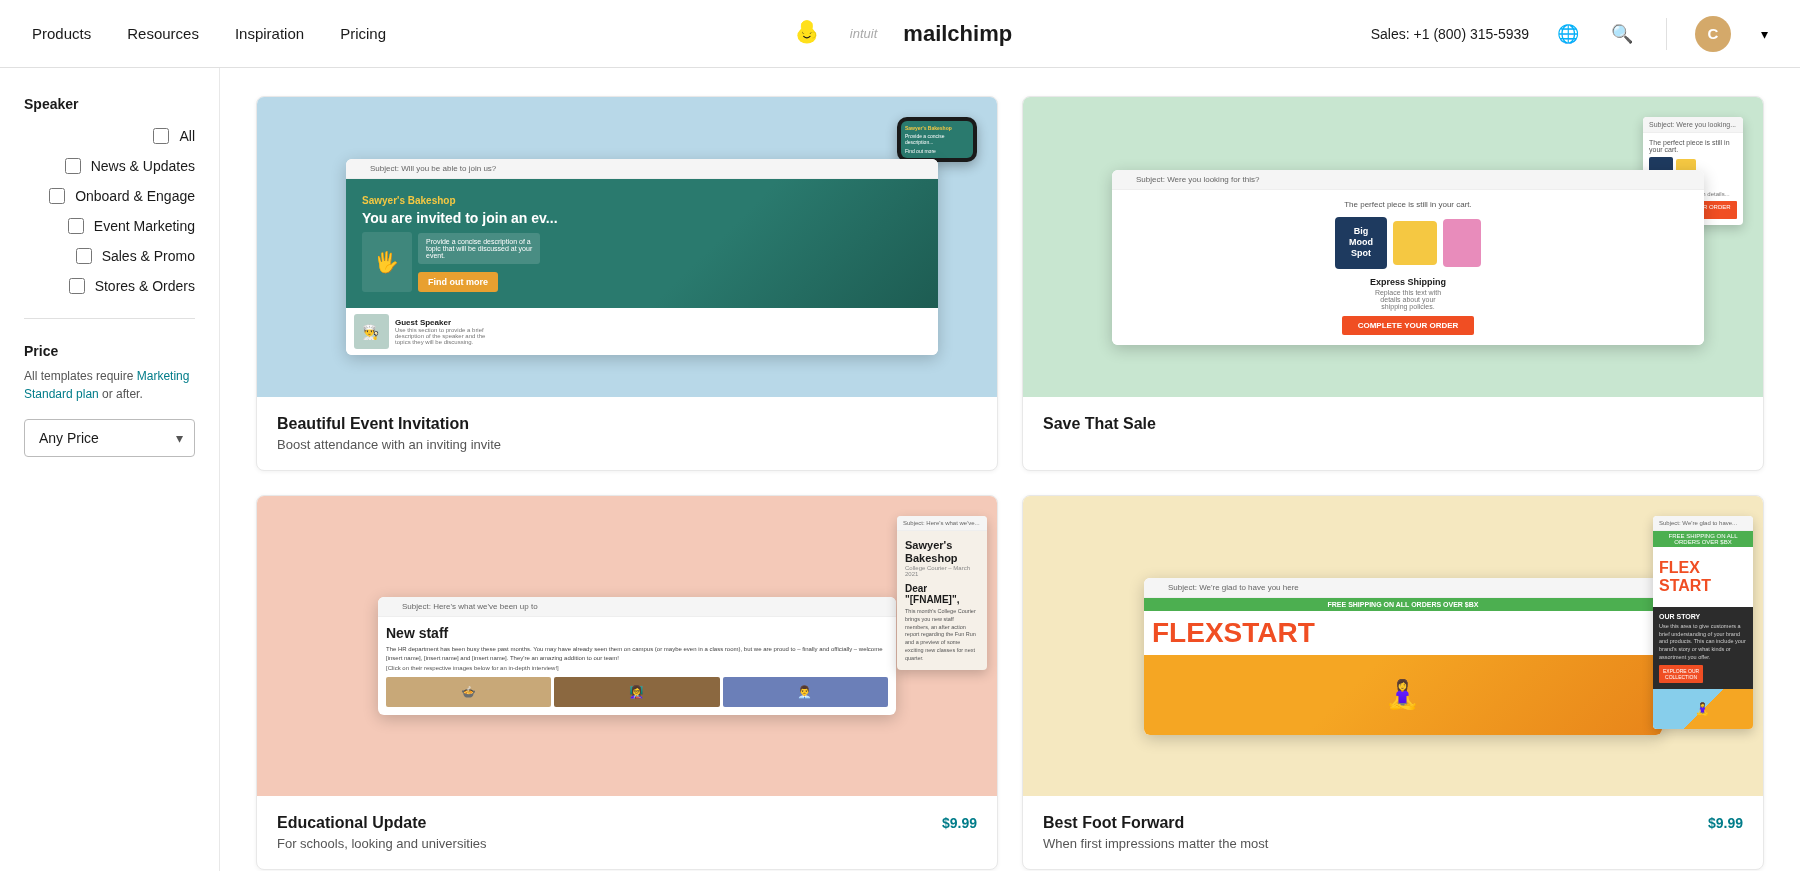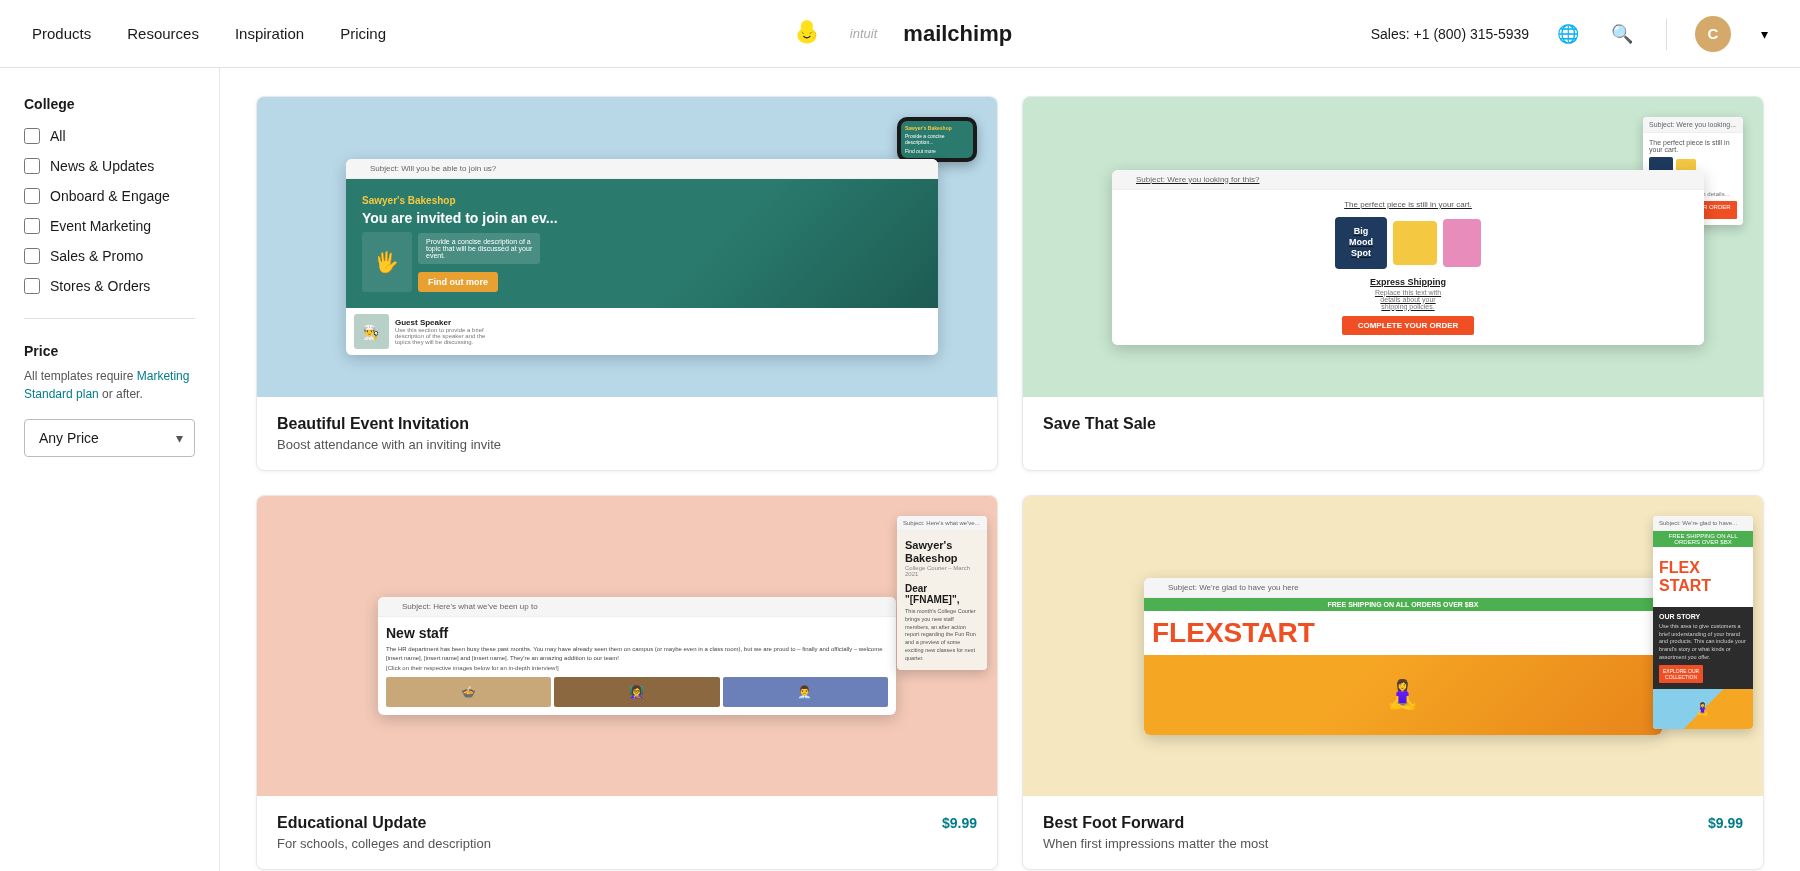--- a/index.html
+++ b/index.html
@@ -20,21 +20,21 @@
     .nav-right .avatar { width: 36px; height: 36px; border-radius: 50%; background: #d4a96a; display: flex; align-items: center; justify-content: center; font-weight: 700; font-size: 15px; color: #fff; cursor: pointer; }
     .nav-right .user-btn { display: flex; align-items: center; gap: 6px; cursor: pointer; font-size: 14px; border: none; background: none; }
 
     
     .main-layout { display: flex; min-height: calc(100vh - 68px); }
 
     
     .sidebar { width: 220px; min-width: 220px; padding: 28px 24px; border-right: 1px solid #e8e8e8; }
     .sidebar-section-title { font-size: 14px; font-weight: 600; color: #1a1a1a; margin-bottom: 16px; }
     .checkbox-list { display: flex; flex-direction: column; gap: 14px; }
-    .checkbox-item { display: flex; align-items: center; gap: 10px; cursor: pointer; font-size: 14px; color: #1a1a1a; }
+    .checkbox-item { display: flex; align-items: center; gap: 10px; cursor: pointer; font-size: 14px; color: #1a1a1a; justify-content: flex-end; }
     .checkbox-item input[type="checkbox"] { width: 16px; height: 16px; accent-color: #007c89; cursor: pointer; }
     .sidebar-divider { border: none; border-top: 1px solid #e0e0e0; margin: 24px 0; }
     .price-section { margin-top: 4px; }
     .price-title { font-size: 14px; font-weight: 600; margin-bottom: 8px; }
     .price-note { font-size: 12px; color: #555; margin-bottom: 16px; line-height: 1.5; }
     .price-note a { color: #007c89; text-decoration: none; }
     .price-select-wrapper { position: relative; }
     .price-select { width: 100%; padding: 10px 36px 10px 14px; border: 1.5px solid #bbb; border-radius: 4px; font-size: 14px; background: #fff; appearance: none; -webkit-appearance: none; cursor: pointer; color: #1a1a1a; }
     .price-select-arrow { position: absolute; right: 12px; top: 50%; transform: translateY(-50%); pointer-events: none; font-size: 14px; color: #555; }
 
@@ -113,21 +113,21 @@
     <button class="user-btn">
       <span></span>
       <span>▾</span>
     </button>
   </div>
 </nav>
 
 <div class="main-layout">
 
   <aside class="sidebar">
-    <div class="sidebar-section-title">College</div>
+    <div class="sidebar-section-title">Speaker</div>
     <div class="checkbox-list">
 
       <label class="checkbox-item">
         <input type="checkbox" style="">
         <span>All</span>
       </label>
 
       <label class="checkbox-item">
         <input type="checkbox" style="">
         <span>News &amp; Updates</span>
@@ -212,21 +212,21 @@
         <div class="card-info">
           <div class="card-title">
             <span>Beautiful Event Invitation</span>
           </div>
           <div class="card-desc">Boost attendance with an inviting invite</div>
         </div>
       </div>
 
       <div class="card">
         <div class="card-thumb thumb-green" style="position:relative; overflow:hidden;">
-          <div class="mock-email" style="margin-left: 30px; margin-top: 20px; z-index:2; position:relative;text-decoration:underline;">
+          <div class="mock-email" style="margin-left: 30px; margin-top: 20px; z-index:2; position:relative;">
             <div class="mock-subject">Subject: Were you looking for this?</div>
             <div style="background:#fff; padding:10px 12px; text-align:center;">
               <div style="font-size:8px; color:#555; margin-bottom:8px;">The perfect piece is still in your cart.</div>
               
               <div style="display:flex; justify-content:center; gap:6px; margin-bottom:8px;">
                 <div style="width:52px; height:52px; background:#1e3a5f; border-radius:4px; display:flex; align-items:center; justify-content:center; color:#fff; font-size:9px; font-weight:700; text-align:center; line-height:1.2;">Big<br>Mood<br>Spot</div>
                 <div style="width:44px; height:44px; background:#f5c842; border-radius:4px; margin-top:4px;"></div>
                 <div style="width:38px; height:48px; background:#e88cbb; border-radius:4px; margin-top:2px;"></div>
               </div>
               <div style="font-size:9px; font-weight:700; margin-bottom:2px;">Express Shipping</div>
@@ -280,21 +280,21 @@
               <div style="font-size:10px; font-weight:700; color:#1a1a1a;">Dear<br>"[FNAME]",</div>
               <div style="font-size:5.5px; color:#555; margin-top:3px; line-height:1.4;">This month's College Courier brings you new staff members, an after action report regarding the Fun Run and a preview of some exciting new classes for next quarter.</div>
             </div>
           </div>
         </div>
         <div class="card-info">
           <div class="card-title">
             <span>Educational Update</span>
             <span class="card-price">$9.99</span>
           </div>
-          <div class="card-desc">For schools, colleges and description</div>
+          <div class="card-desc">For schools, looking and universities</div>
         </div>
       </div>
 
       <div class="card">
         <div class="card-thumb thumb-yellow" style="position:relative; overflow:hidden;">
           <div class="mock-email" style="margin-left: 20px; margin-top: 20px; z-index:2; position:relative; width:70%;">
             <div class="mock-subject">Subject: We're glad to have you here</div>
             <div style="background:#fff; padding:0;">
 
               <div style="background:#4caf50; color:#fff; font-size:7px; padding:3px 6px; text-align:center; font-weight:600;">FREE SHIPPING ON ALL ORDERS OVER $BX</div>

